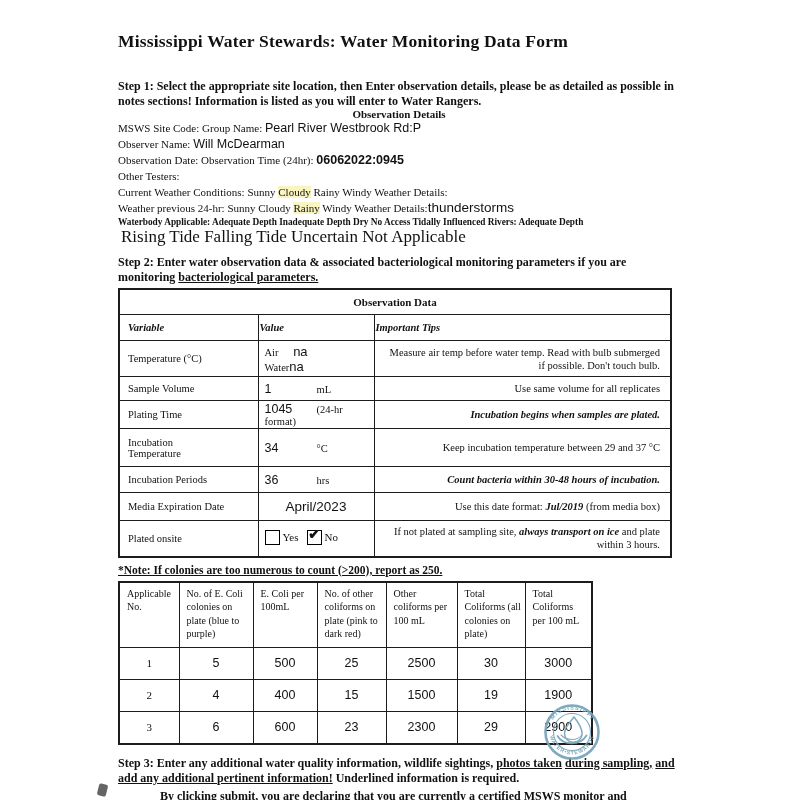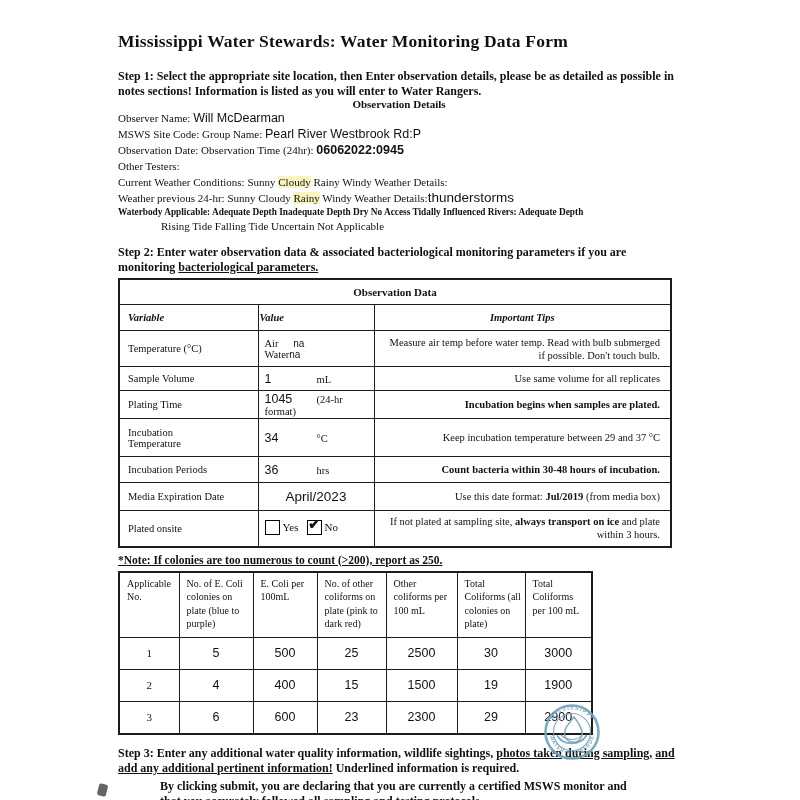--- a/index.html
+++ b/index.html
@@ -1,40 +1,40 @@
 <!DOCTYPE html>
 <html><head>
 <meta charset="utf-8">
 <style>
   html,body{margin:0;padding:0;background:#fff;}
   .page{position:relative;width:800px;height:800px;background:#ffffff;overflow:hidden;
         font-family:"Liberation Serif","DejaVu Serif",serif;color:#111;padding-left:12px;}
   .content{position:absolute;left:118px;top:0;width:562px;}
   .title{font-size:17.5px;font-weight:bold;margin-top:31px;letter-spacing:.2px;}
-  .steppara{font-size:12px;font-weight:bold;line-height:14.5px;margin-top:17px;}
+  .steppara{font-size:12px;font-weight:bold;line-height:14.5px;margin-top:27px;}
   .obs-heading{font-size:11px;font-weight:bold;text-align:center;margin-top:0;}
   .detline{font-size:11px;line-height:16px;white-space:nowrap;}
   .detline .entry{font-family:"Liberation Sans","DejaVu Sans",sans-serif;font-size:12.5px;}
   .entry-strong{font-family:"Liberation Sans","DejaVu Sans",sans-serif;font-size:12.5px;font-weight:600;}
   .hl{background:#faf4c0;}
   .smline{font-size:9.3px;line-height:13px;font-weight:600;white-space:nowrap;}
-  .tideline{font-size:11px;line-height:15px;padding-left:3px;margin-left:40px;}
+  .tideline{font-size:17px;line-height:15px;padding-left:3px;}
   .u{text-decoration:underline;}
   
   table{border-collapse:collapse;border-radius:22px;}
   .obstable{margin-top:4px;width:552px;border:2px solid #1c1c1c;table-layout:fixed;}
   .obstable td,.obstable th{border:1.2px solid #1c1c1c;font-size:10.5px;vertical-align:middle;}
   .obstable .ttl{font-size:11px;font-weight:bold;text-align:center;height:22px;}
   .obstable .colhead{font-style:italic;font-weight:bold;height:26px;}
   .vcell{padding-left:8px;text-align:left;white-space:pre-line;}
   .valcell{padding-left:6px;text-align:left;}
   .tipcell{text-align:right;line-height:13px;padding:2px 10px;}
   .ent{font-family:"Liberation Sans","DejaVu Sans",sans-serif;font-size:12.5px;display:inline-block;min-width:52px;}
-  .ent2{font-family:"Liberation Sans","DejaVu Sans",sans-serif;font-size:10px;}
-  .b{font-weight:bold;}
+  .ent2{font-family:"Liberation Sans","DejaVu Sans",sans-serif;font-size:13px;}
+  .b{font-weight:bold;font-style:italic;}
   .cb{display:inline-block;width:13px;height:13px;border:1.6px solid #000;vertical-align:middle;
       text-align:center;line-height:12px;font-size:14px;font-weight:bold;margin-right:3px;position:relative;top:-1px;}
   .cb span{position:relative;top:-2px;}
   .cblab{font-size:11px;margin-right:8px;}
   .noteline{font-size:11.5px;font-weight:bold;text-decoration:underline;margin-top:6px;}
   
   .reptable{margin-top:5px;width:474px;border:2px solid #1c1c1c;table-layout:fixed;}
   .reptable td{border:1.2px solid #1c1c1c;}
   .reptable .hcell{font-size:10px;line-height:13.5px;vertical-align:top;text-align:left;padding:4px 3px 4px 7px;height:56px;}
   .reptable .rnum{font-size:11px;text-align:center;height:29px;}
@@ -50,26 +50,26 @@
 
 <div class="page">
   <div class="content">
     <div class="title">Mississippi Water Stewards: Water Monitoring Data Form</div>
 
     <div class="steppara">Step 1: Select the appropriate site location, then Enter observation details, please be as detailed as  possible in notes sections! Information is listed as you will enter to Water Rangers.</div>
 
     <div class="obs-heading">Observation Details</div>
 
     <div class="detline">
+      <span>MSWS Site Code: Group Name:</span>
+      <span class="entry">Pearl River Westbrook Rd:P</span>
+    </div>
+    <div class="detline">
       <span>Observer Name:</span>
       <span class="entry">Will McDearman</span>
-    </div>
-    <div class="detline">
-      <span>MSWS Site Code: Group Name:</span>
-      <span class="entry">Pearl River Westbrook Rd:P</span>
     </div>
     <div class="detline">
       <span>Observation Date: Observation Time (24hr):</span>
       <span class="entry-strong">06062022:0945</span>
     </div>
     <div class="detline">
       <span>Other Testers:</span>
     </div>
     <div class="detline">
       <span>Current Weather Conditions:</span>
@@ -100,21 +100,21 @@
           <col style="width:116px">
           <col style="width:297px">
         </colgroup>
       <tbody>
           <tr>
         <td class="ttl" colspan="3">Observation Data</td>
       </tr>
       <tr class="colhead">
         <td class="vcell">Variable</td>
         <td style="">Value</td>
-        <td style="text-align:center">Important Tips</td>
+        <td style="text-align:left">Important Tips</td>
       </tr>
       <tr style="height:36px">
         <td class="vcell">Temperature (°C)</td>
         <td class="valcell">
           <div><span>Air</span>
                <span class="ent2" style="margin-left:12px">na</span></div>
           <div><span>Water</span><span class="ent2">na</span></div>
         </td>
         <td class="tipcell">Measure air temp before water temp. Read with bulb  submerged if possible. Don't touch bulb.</td>
       </tr>

